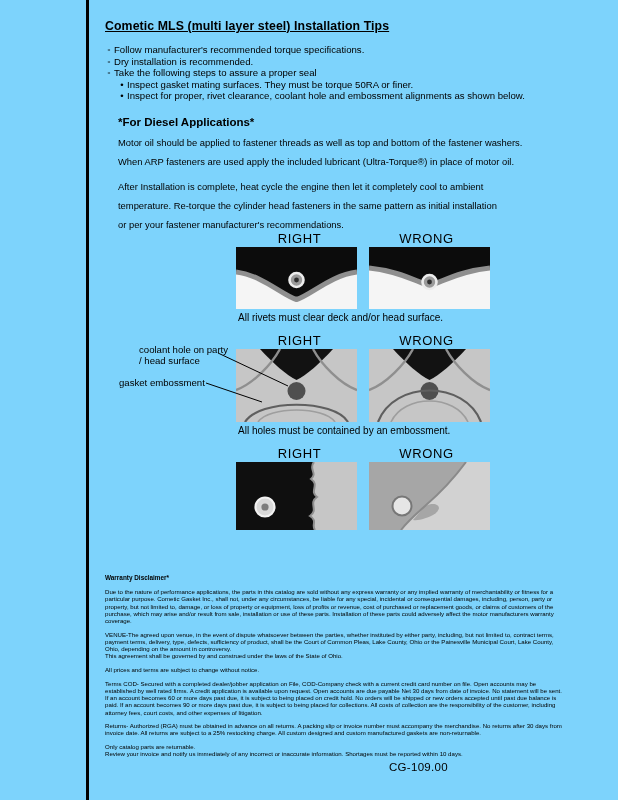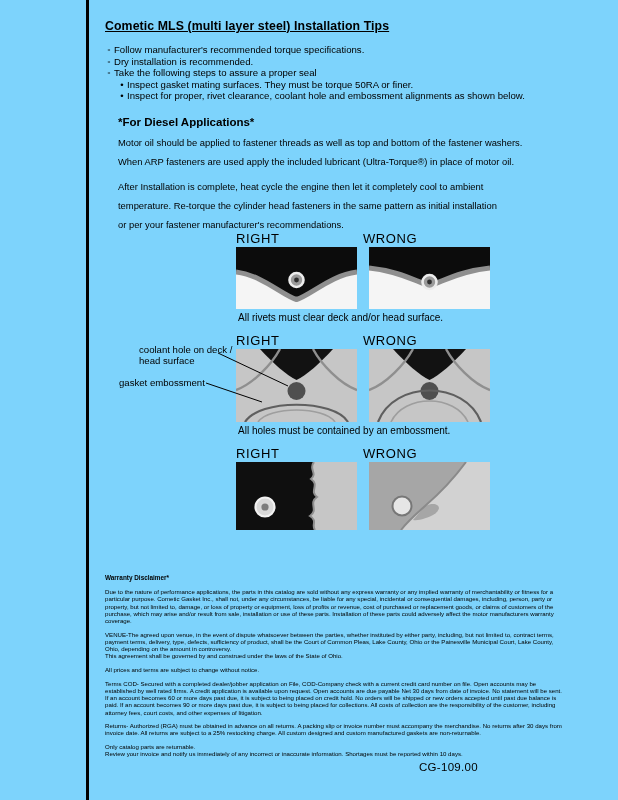--- a/index.html
+++ b/index.html
@@ -17,35 +17,35 @@
   .tip.sub { margin-left:13px; }
 
   .diesel-h { left:118px; top:116px; font-size:11.5px; font-weight:bold; }
   .body-p { left:118px; width:462px; font-size:9.4px; line-height:19px; white-space:pre-line; }
   .p1 { top:133px; }
   .p2 { top:177px; }
   .note { top:210px; }
 
   .diagrams { left:236px; top:231px; width:254px; }
   .d-labels { display:flex; margin-bottom:1px; }
-  .d-label { flex:1; text-align:left; font-size:13px; line-height:15px; letter-spacing:.6px; }
+  .d-label { flex:1; text-align:center; font-size:13px; line-height:15px; letter-spacing:.6px; }
   .d-imgs { display:flex; gap:12px; }
   .d-img { display:block; flex:0 0 auto; }
   .d-cap { font-size:10px; line-height:12px; margin:3px 0 9px 2px; }
 
   .callout { font-size:9.6px; line-height:11px; }
   .co1 { left:139px; top:344px; width:94px; }
   .co2 { left:119px; top:377px; }
   .overlay { left:0; top:0; width:618px; height:800px; pointer-events:none; }
 
   .warranty { left:105px; top:574px; width:458px; font-size:6.1px; line-height:7.2px; }
   .warranty h3 { font-size:6.4px; font-weight:bold; margin:0 0 7px 0; }
   .warranty p { margin:0 0 6.5px 0; white-space:pre-line; }
 
-  .footer { left:389px; top:761px; font-size:11.5px; letter-spacing:.3px;margin-left:30px; }
+  .footer { left:389px; top:761px; font-size:11.5px; letter-spacing:.3px; }
 </style>
 </head>
 <body>
 
 <div class="page">
   <div class="left-rule"></div>
 
   <h1 class="abs title">Cometic MLS (multi layer steel) Installation Tips</h1>
 
   <div class="abs tips">
@@ -149,21 +149,21 @@
           <rect width="121" height="68" fill="#d2d2d2"></rect>
           <path d="M0,0 L97,0 C86,15 70,32 56,44 C47,52 38,60 32,68 L0,68 Z" fill="#a6a6a6"></path>
           <path d="M56,44 C68,38 76,46 64,53 C58,56 50,59 44,58 Z" fill="#a6a6a6"></path>
           <path d="M97,0 C86,15 70,32 56,44 C47,52 38,60 32,68" fill="none" stroke="#8a8a8a" stroke-width="2"></path>
           <circle cx="33" cy="44" r="9.5" fill="#e6e6e6" stroke="#777777" stroke-width="2"></circle>
         </svg>
       </div>
     </div>
   </div>
 
-  <div class="abs callout co1">coolant hole on deck / head surface</div>
+  <div class="abs callout co1">coolant hole on party / head surface</div>
   <div class="abs callout co2">gasket embossment</div>
 
   <svg class="abs overlay" width="618" height="800" viewBox="0 0 618 800">
     <line x1="218" y1="353" x2="288" y2="386" stroke="#000" stroke-width="1"></line>
     <line x1="206" y1="383" x2="262" y2="402" stroke="#000" stroke-width="1"></line>
   </svg>
 
   <div class="abs warranty">
     <h3>Warranty Disclaimer*</h3>
     <p>Due to the nature of performance applications, the parts in this catalog are sold without any express warranty or any implied warranty of merchantability or fitness for a particular purpose.  Cometic Gasket Inc., shall not, under any circumstances, be liable for any special, incidental or consequential damages, including, person, party or property, but not limited to, damage, or loss of property or equipment, loss of profits or revenue, cost of purchased or replacement goods, or claims of customers of the purchase, which may arise and/or result from sale, installation or use of these parts.  Installation of these parts could adversely affect the motor manufacturers warranty coverage.</p>

